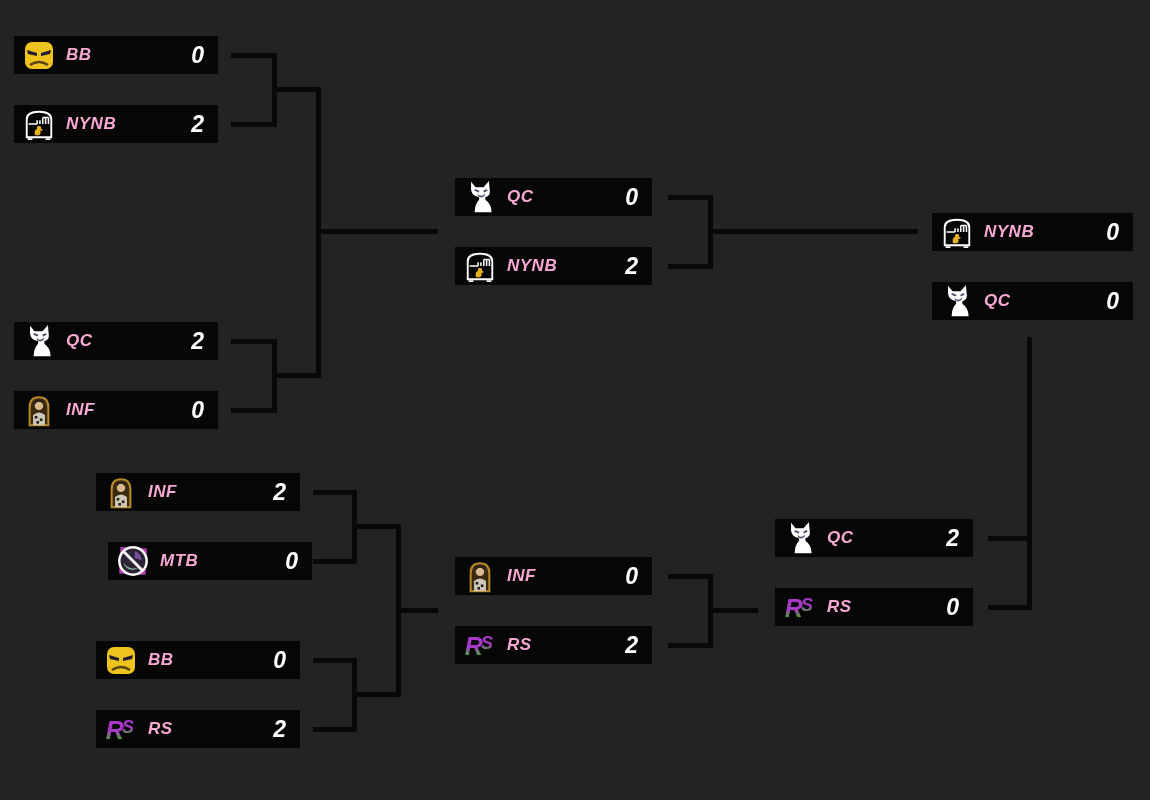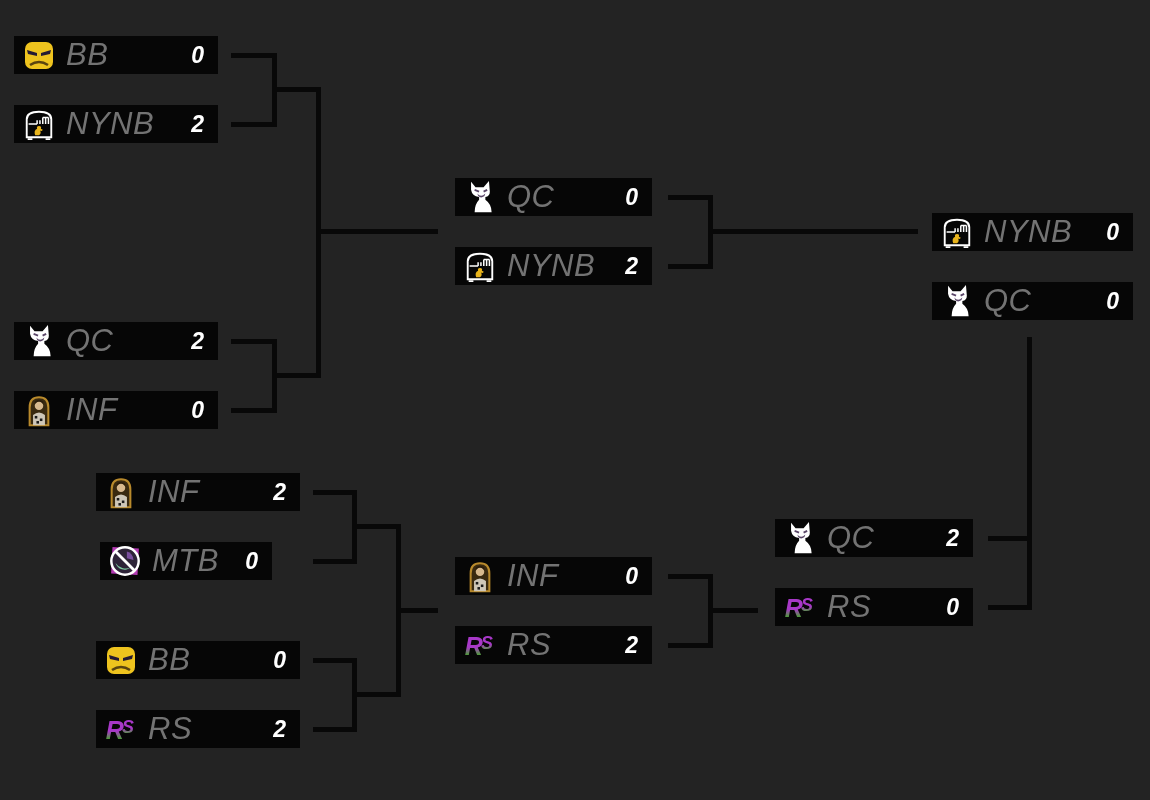--- a/index.html
+++ b/index.html
@@ -1,21 +1,21 @@
 <!DOCTYPE html>
 <html><head>
 <meta charset="utf-8">
 <style>
   html,body{margin:0;padding:0;background:#232323;}
   .bracket{position:relative;width:1150px;height:800px;background:#232323;overflow:hidden;
            font-family:"Liberation Sans",sans-serif;}
   .slot{position:absolute;height:38px;background:#060606;display:flex;align-items:center;
         box-sizing:border-box;padding:0 14px 0 8px;}
   .ticon{width:34px;height:34px;flex:0 0 34px;display:block;}
-  .abbr{color:#737373;font-weight:normal;font-style:italic;font-size:31px;letter-spacing:.5px;
+  .abbr{color:#f9a8d4;font-weight:bold;font-style:italic;font-size:17px;letter-spacing:.5px;
         margin-left:10px;white-space:nowrap;}
   .score{color:#fff;font-weight:bold;font-style:italic;font-size:23px;margin-left:auto;}
   .h,.v{position:absolute;background:#080808;}
   .h{height:5px;}
   .v{width:5px;}
   .defs{position:absolute;width:0;height:0;overflow:hidden;}
 </style>
 </head>
 <body>
 
@@ -134,21 +134,21 @@
     <span class="score">0</span>
   </div>
 
   <div class="slot" style="left:96px;top:473px;width:204px">
     <svg class="ticon">
         <use href="#ic-inf"></use>
       </svg>
     <span class="abbr">INF</span>
     <span class="score">2</span>
   </div>
-  <div class="slot" style="left:100px;top:542px;width:172px">
+  <div class="slot" style="left:108px;top:542px;width:204px">
     <svg class="ticon">
         <use href="#ic-mtb"></use>
       </svg>
     <span class="abbr">MTB</span>
     <span class="score">0</span>
   </div>
 
   <div class="slot" style="left:96px;top:641px;width:204px">
     <svg class="ticon">
         <use href="#ic-bb"></use>

